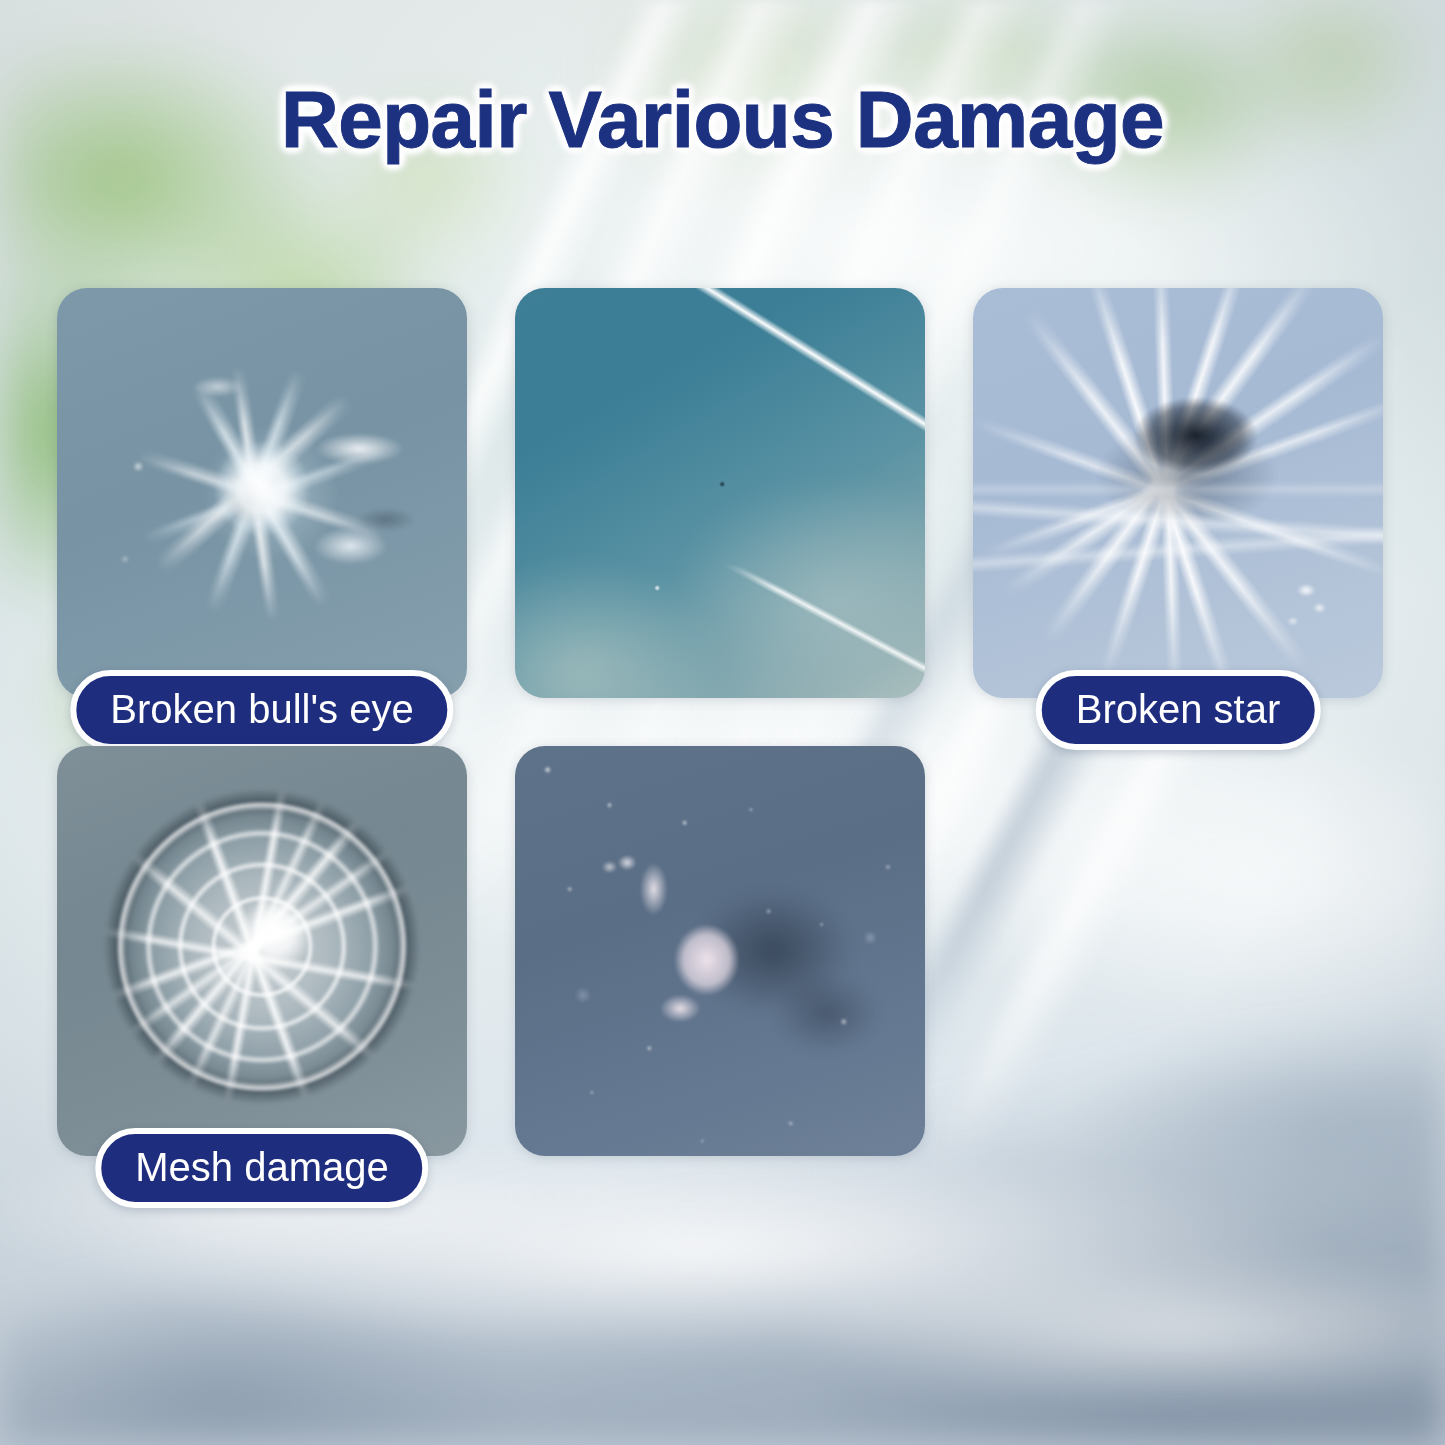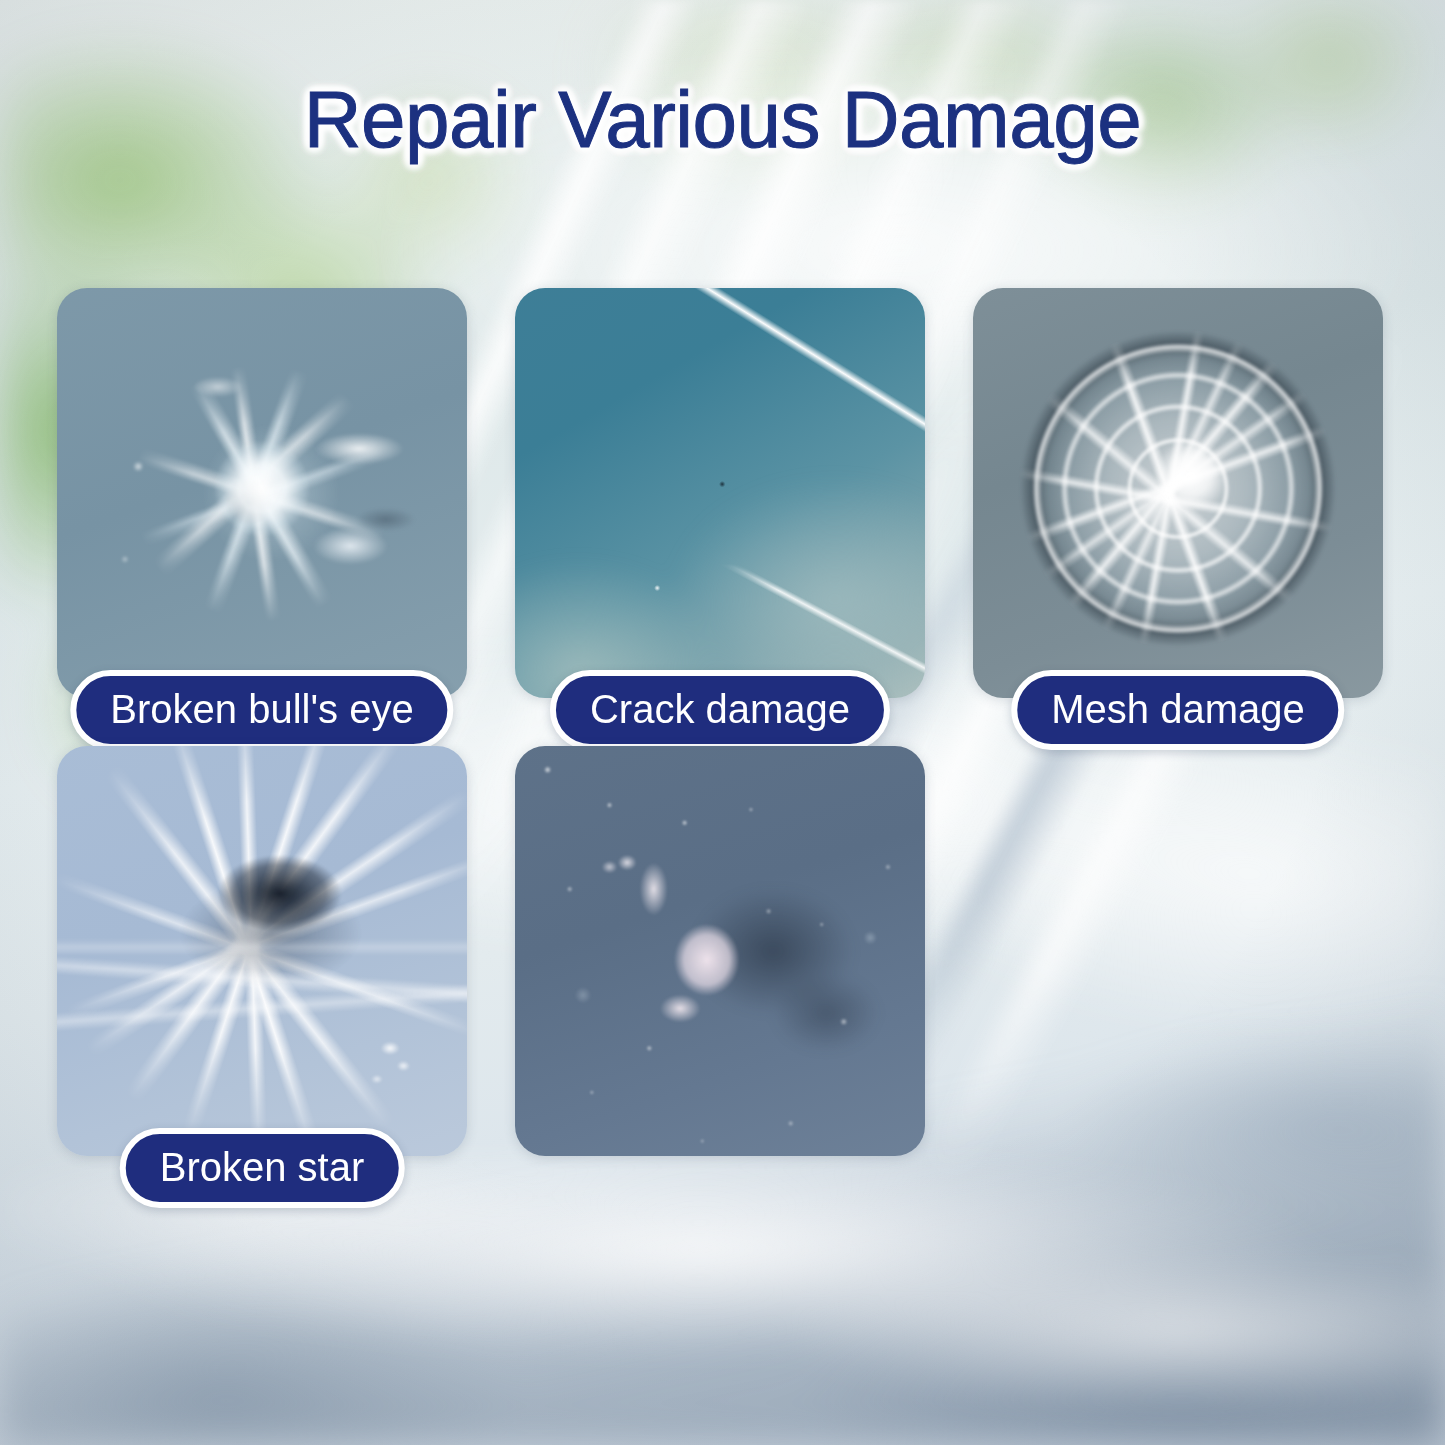--- a/index.html
+++ b/index.html
@@ -113,21 +113,21 @@
     background: radial-gradient(ellipse 1100px 1000px at 50% 45%, rgba(0,0,0,0) 55%, rgba(70,90,110,.16) 100%);
   }
 
   
   .title {
     position: absolute;
     left: 0; right: 0;
     top: 74px;
     text-align: center;
     font-size: 80px;
-    font-weight: normal;
+    font-weight: bold;
     letter-spacing: -0.5px;
     color: #1c3180;
     -webkit-text-stroke: 1px #1c3180;
     text-shadow:
        0 0 14px #fff,  0 0 14px #fff,  0 0 10px #fff,
        4px 0 7px #fff, -4px 0 7px #fff, 0 4px 7px #fff, 0 -4px 7px #fff,
        3px 3px 6px #fff, -3px 3px 6px #fff, 3px -3px 6px #fff, -3px -3px 6px #fff;
     white-space: nowrap;
   }
 
@@ -423,48 +423,47 @@
     </div>
 
     <div class="cell">
       <div class="thumb">
         <div class="art t2-bg"></div>
         <div class="art t2-haze"></div>
         <div class="art t2-crack"></div>
         <div class="art t2-crack2"></div>
         <div class="art t2-dot"></div>
       </div>
-      <div class="pill">Crack damage</div>
     </div>
 
+
+    <div class="cell">
+      <div class="thumb">
+        <div class="art t4-bg"></div>
+        <div class="art t4-spikes"></div>
+        <div class="art t4-core"></div>
+        <div class="art t4-drips"></div>
+        <div class="art t4-sparks"></div>
+      </div>
+      <div class="pill">Broken star</div>
+    </div>
 
     <div class="cell">
       <div class="thumb">
         <div class="art t5-bg"></div>
         <div class="art t5-globe"></div>
         <div class="art t5-web-r"></div>
         <div class="art t5-web-c"></div>
         <div class="art t5-hot"></div>
       </div>
       <div class="pill">Mesh damage</div>
     </div>
 
     <div class="cell">
       <div class="thumb">
-        <div class="art t4-bg"></div>
-        <div class="art t4-spikes"></div>
-        <div class="art t4-core"></div>
-        <div class="art t4-drips"></div>
-        <div class="art t4-sparks"></div>
-      </div>
-      <div class="pill">Broken star</div>
-    </div>
-
-    <div class="cell">
-      <div class="thumb">
         <div class="art t6-bg"></div>
         <div class="art t6-shadow"></div>
         <div class="art t6-drops"></div>
         <div class="art t6-chip"></div>
       </div>
     </div>
 
   </div>
 </div>
 

